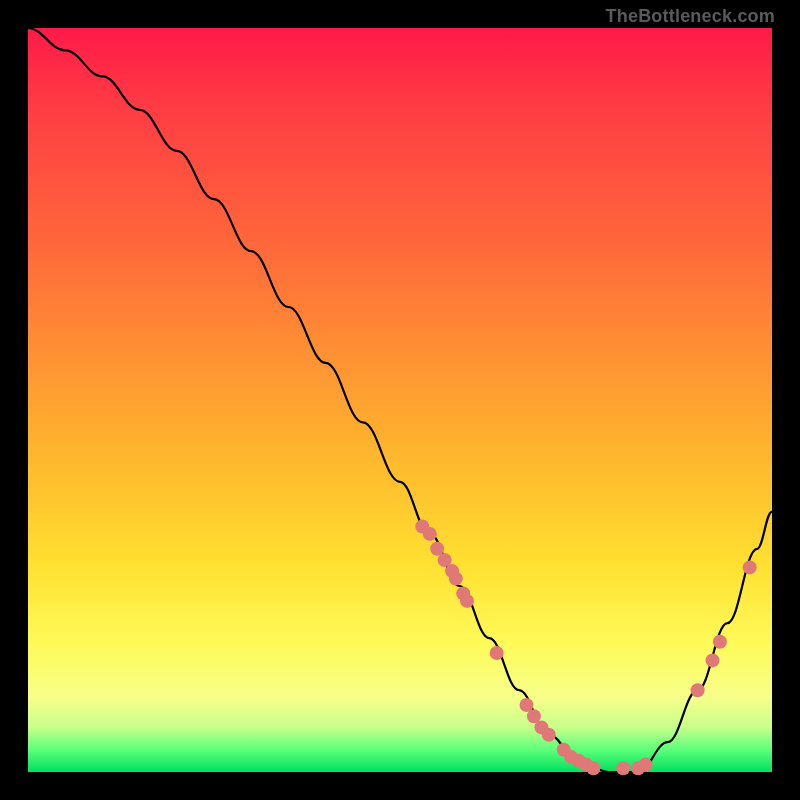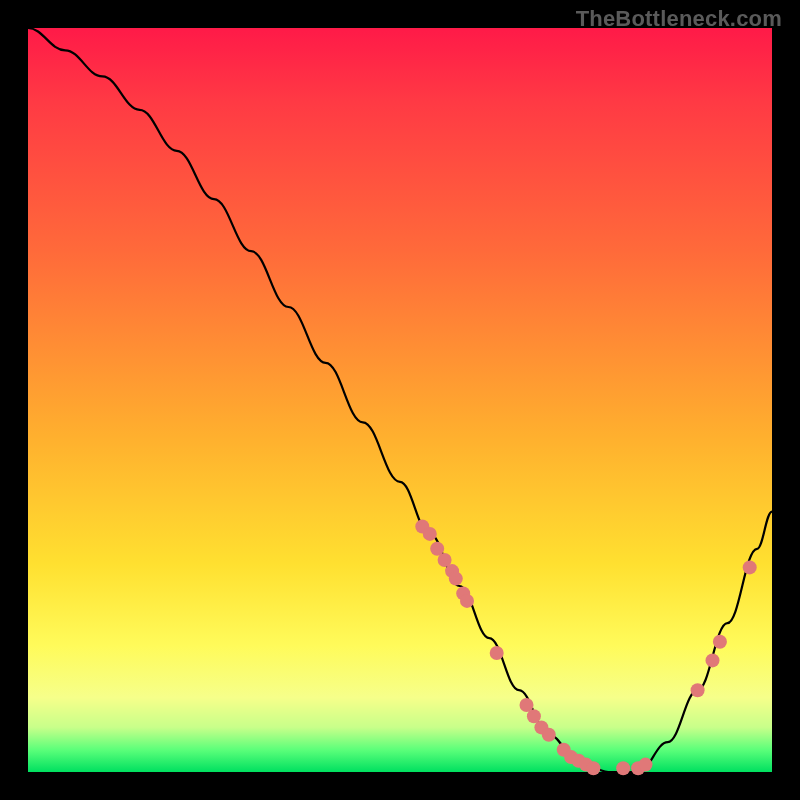--- a/index.html
+++ b/index.html
@@ -27,23 +27,23 @@
       #fffb5a 83%,
       #f6ff8a 90%,
       #c8ff8a 94%,
       #5cff7a 97%,
       #00e060 100%
     );
   }
   .attribution {
     position: absolute;
     top: 6px;
-    right: 18px;
+    right: 25px;
     font-family: Arial, Helvetica, sans-serif;
-    font-size: 22px;
+    font-size: 18px;
     font-weight: 600;
     color: #5a5a5a;
     letter-spacing: 0.2px;
   }
   svg.curve {
     position: absolute;
     left: 0;
     top: 0;
     width: 744px;
     height: 744px;

